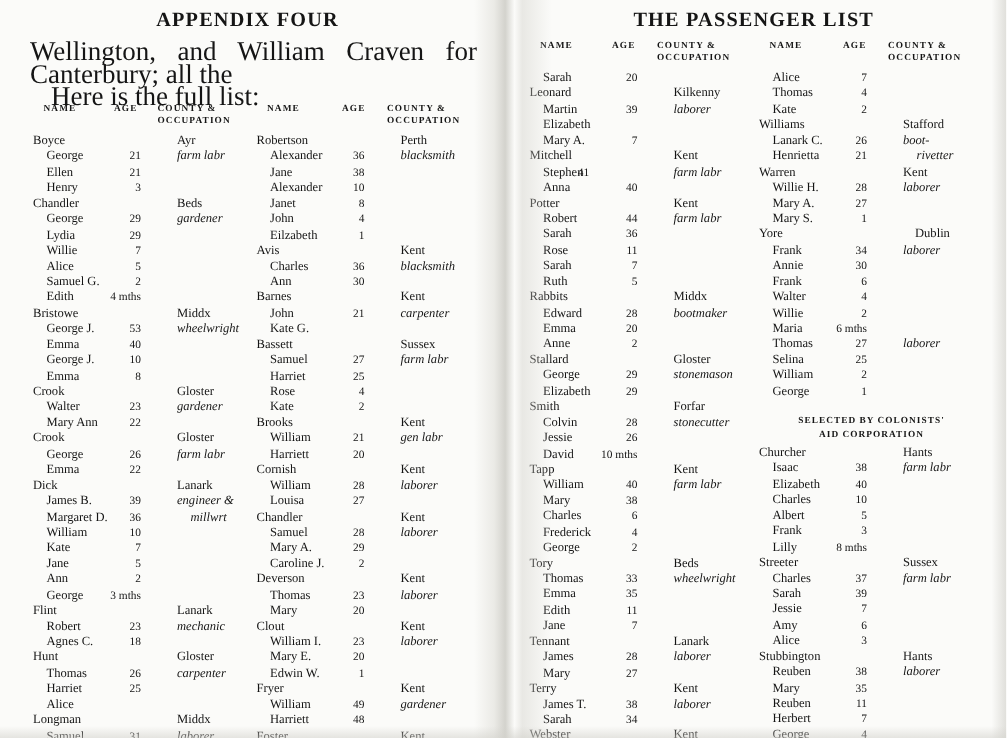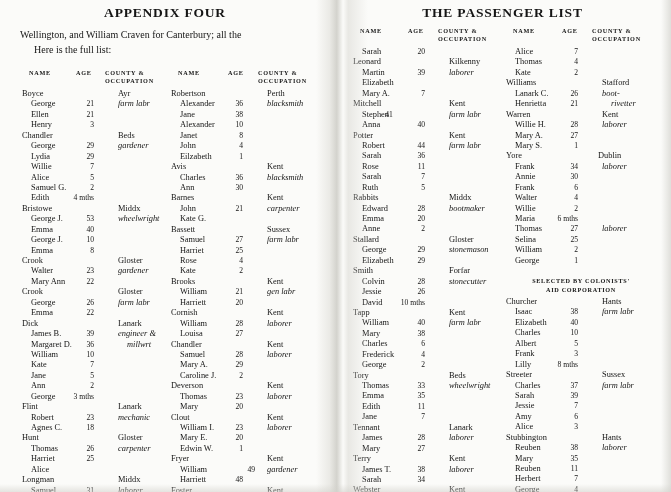--- a/index.html
+++ b/index.html
@@ -63,21 +63,21 @@
     text-align: center;
   }
   #title-left { left: 0; top: 5px; width: 330px; }
   #title-right { left: 340px; top: 5px; width: 325px; }
 
   .intro {
     position: absolute;
     left: 20px;
     top: 27px;
     width: 298px;
-    font-size: 10px;
+    font-size: 18px;
     line-height: 15.2px;
     text-align: justify;
   }
   .intro .line2 { display: block; }
   .intro .line3 { display: block; text-indent: 14px; }
 
   
   .colhead {
     position: absolute;
     font-size: 6.2px;
@@ -471,21 +471,21 @@
       <div class="row">
         <span class="nm">Edwin W.</span>
         <span class="age" style="left: 0px; width: 72px;">1</span>
       </div>
       <div class="row">
         <span class="fam">Fryer</span>
         <span class="occ" style="left: 96px;"><span class="county">Kent</span></span>
       </div>
       <div class="row">
         <span class="nm">William</span>
-        <span class="age" style="left: 12px; width: 72px;">49</span>
+        <span class="age" style="left: 0px; width: 72px;">49</span>
         <span class="occ" style="left: 96px;"><span class="job">gardener</span></span>
       </div>
       <div class="row">
         <span class="nm">Harriett</span>
         <span class="age" style="left: 0px; width: 72px;">48</span>
       </div>
       <div class="row">
         <span class="fam">Foster</span>
         <span class="occ" style="left: 96px;"><span class="county">Kent</span></span>
       </div>
@@ -729,21 +729,21 @@
       <div class="row">
         <span class="nm">Mary A.</span>
         <span class="age" style="left: 0px; width: 72px;">27</span>
       </div>
       <div class="row">
         <span class="nm">Mary S.</span>
         <span class="age" style="left: 0px; width: 72px;">1</span>
       </div>
       <div class="row">
         <span class="fam">Yore</span>
-        <span class="occ" style="left: 92px;"><span class="county">Dublin</span></span>
+        <span class="occ" style="left: 104px;"><span class="county">Dublin</span></span>
       </div>
       <div class="row">
         <span class="nm">Frank</span>
         <span class="age" style="left: 0px; width: 72px;">34</span>
         <span class="occ" style="left: 96px;"><span class="job">laborer</span></span>
       </div>
       <div class="row">
         <span class="nm">Annie</span>
         <span class="age" style="left: 0px; width: 72px;">30</span>
       </div>

